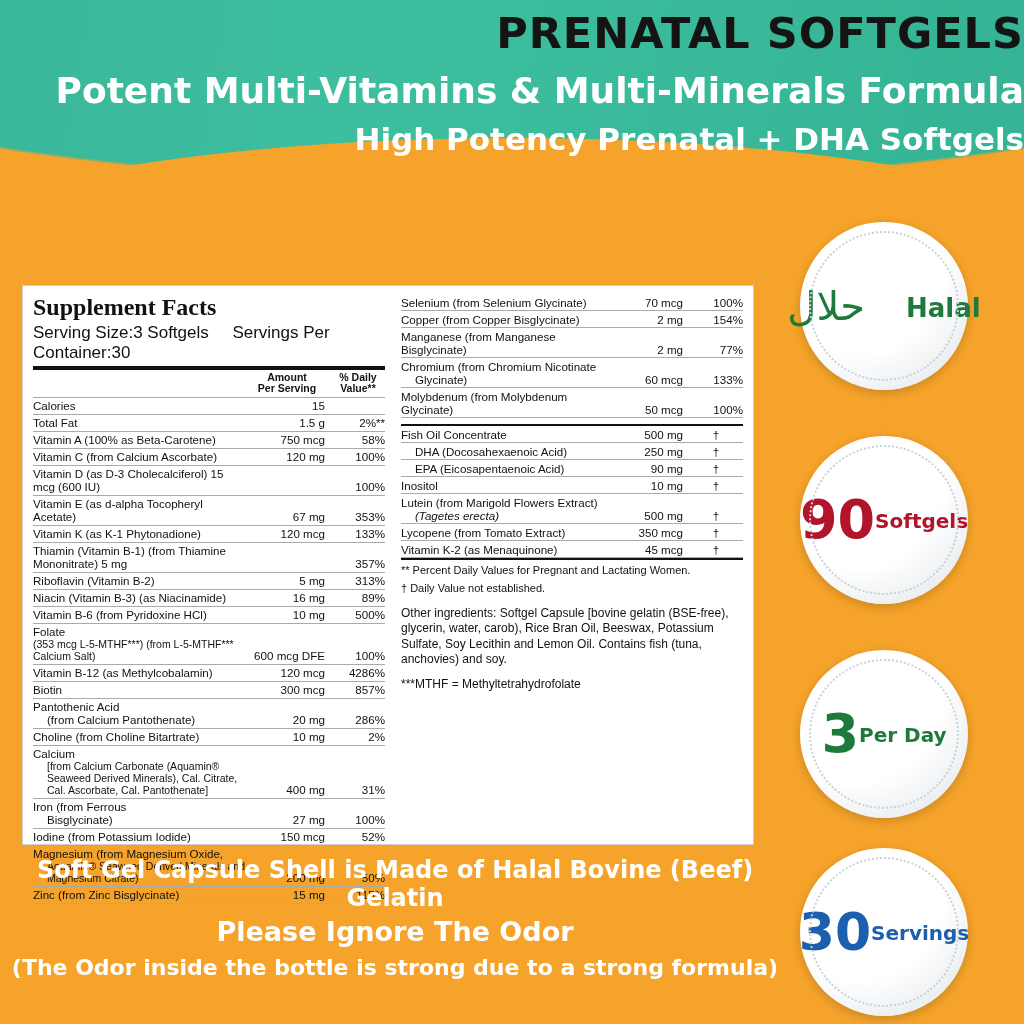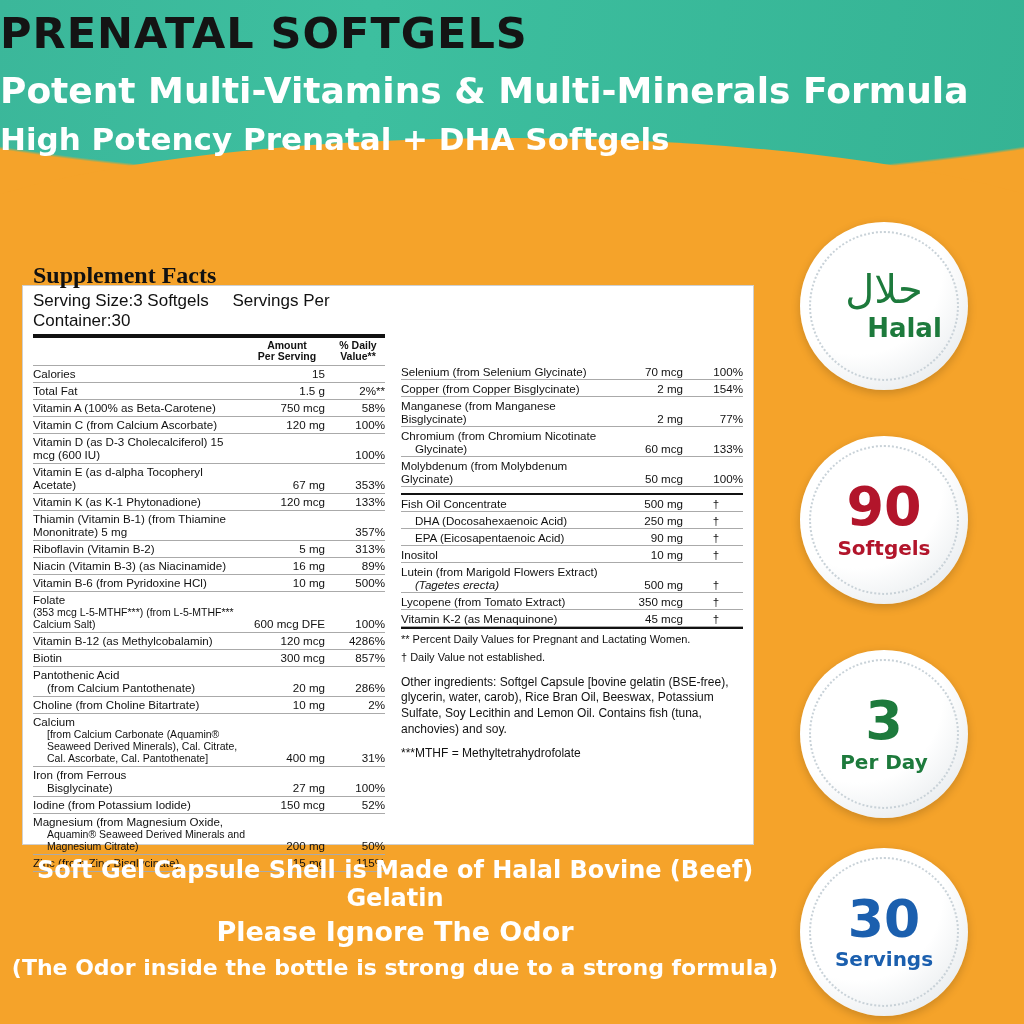--- a/index.html
+++ b/index.html
@@ -20,40 +20,39 @@
     background:#f5a32a;
     border-radius:50% 50% 0 0 / 100% 100% 0 0;
     transform:scaleX(1.25) translateY(18px);
     transform-origin:50% 100%;
   }
   .hero-shape {
     position:absolute; left:0; top:0; width:1024px; height:240px;
     overflow:hidden;
   }
   .title-block {
-    position:absolute; left:0; top:8px; width:1024px; text-align:left; z-index:5;
+    position:absolute; left:0; top:8px; width:1024px; text-align:right; z-index:5;
   }
   .t1 {
     font-size:43px; font-weight:bold; letter-spacing:1px; color:#141414;
     font-family:"DejaVu Sans", sans-serif;
   }
   .t2 {
     margin-top:12px; font-size:36px; font-weight:bold; color:#ffffff;
     font-family:"DejaVu Sans", sans-serif;
   }
   .t3 {
     margin-top:10px; font-size:31px; font-weight:bold; color:#ffffff;
     font-family:"DejaVu Sans", sans-serif;
   }
   
   .panel {
     position:absolute; left:22px; top:285px; width:730px; height:558px;
     background:#ffffff; border:1px solid #cfcfcf;
     display:flex;
-    align-items:center;
   }
   .col-left { width:370px; padding:8px 8px 4px 10px; box-sizing:border-box; }
   .col-right { width:360px; padding:8px 10px 4px 8px; box-sizing:border-box; border-left:0; }
   .sf-title { font-size:24px; font-weight:bold; color:#111; font-family:"Liberation Serif", serif; }
   .sf-serving { font-size:17px; color:#111; margin-top:2px; }
   .rule-thick { border-bottom:4px solid #111; margin:3px 0 0 0; }
   .rule-med { border-bottom:2px solid #111; }
   table.sf { width:100%; border-collapse:collapse; font-size:11.6px; color:#111; }
   table.sf td { padding:1.5px 0; vertical-align:bottom; }
   table.sf tr { border-bottom:1px solid #aaa; }
@@ -81,21 +80,21 @@
   .b3 {
     position:absolute; left:0; top:955px; width:790px; text-align:center;
     font-size:22px; font-weight:bold; color:#ffffff;
     font-family:"DejaVu Sans", sans-serif;
   }
   
   .badge {
     position:absolute; width:168px; height:168px; border-radius:50%;
     background:radial-gradient(circle at 34% 28%, #ffffff 0%, #ffffff 52%, #eceff1 78%, #dfe4e8 100%);
     box-shadow:0 3px 10px rgba(0,0,0,0.18);
-    display:flex; flex-direction:column; align-items:center; justify-content:center;
+    display:flex; flex-direction:row; align-items:center; justify-content:center;
     text-align:center;
   }
   .badge:before {
     content:""; position:absolute; left:9px; top:9px; right:9px; bottom:9px;
     border-radius:50%; border:2px dotted #c9d2d8;
   }
   .badge-1 { left:800px; top:222px; }
   .badge-2 { left:800px; top:436px; }
   .badge-3 { left:800px; top:650px; }
   .badge-4 { left:800px; top:848px; }

